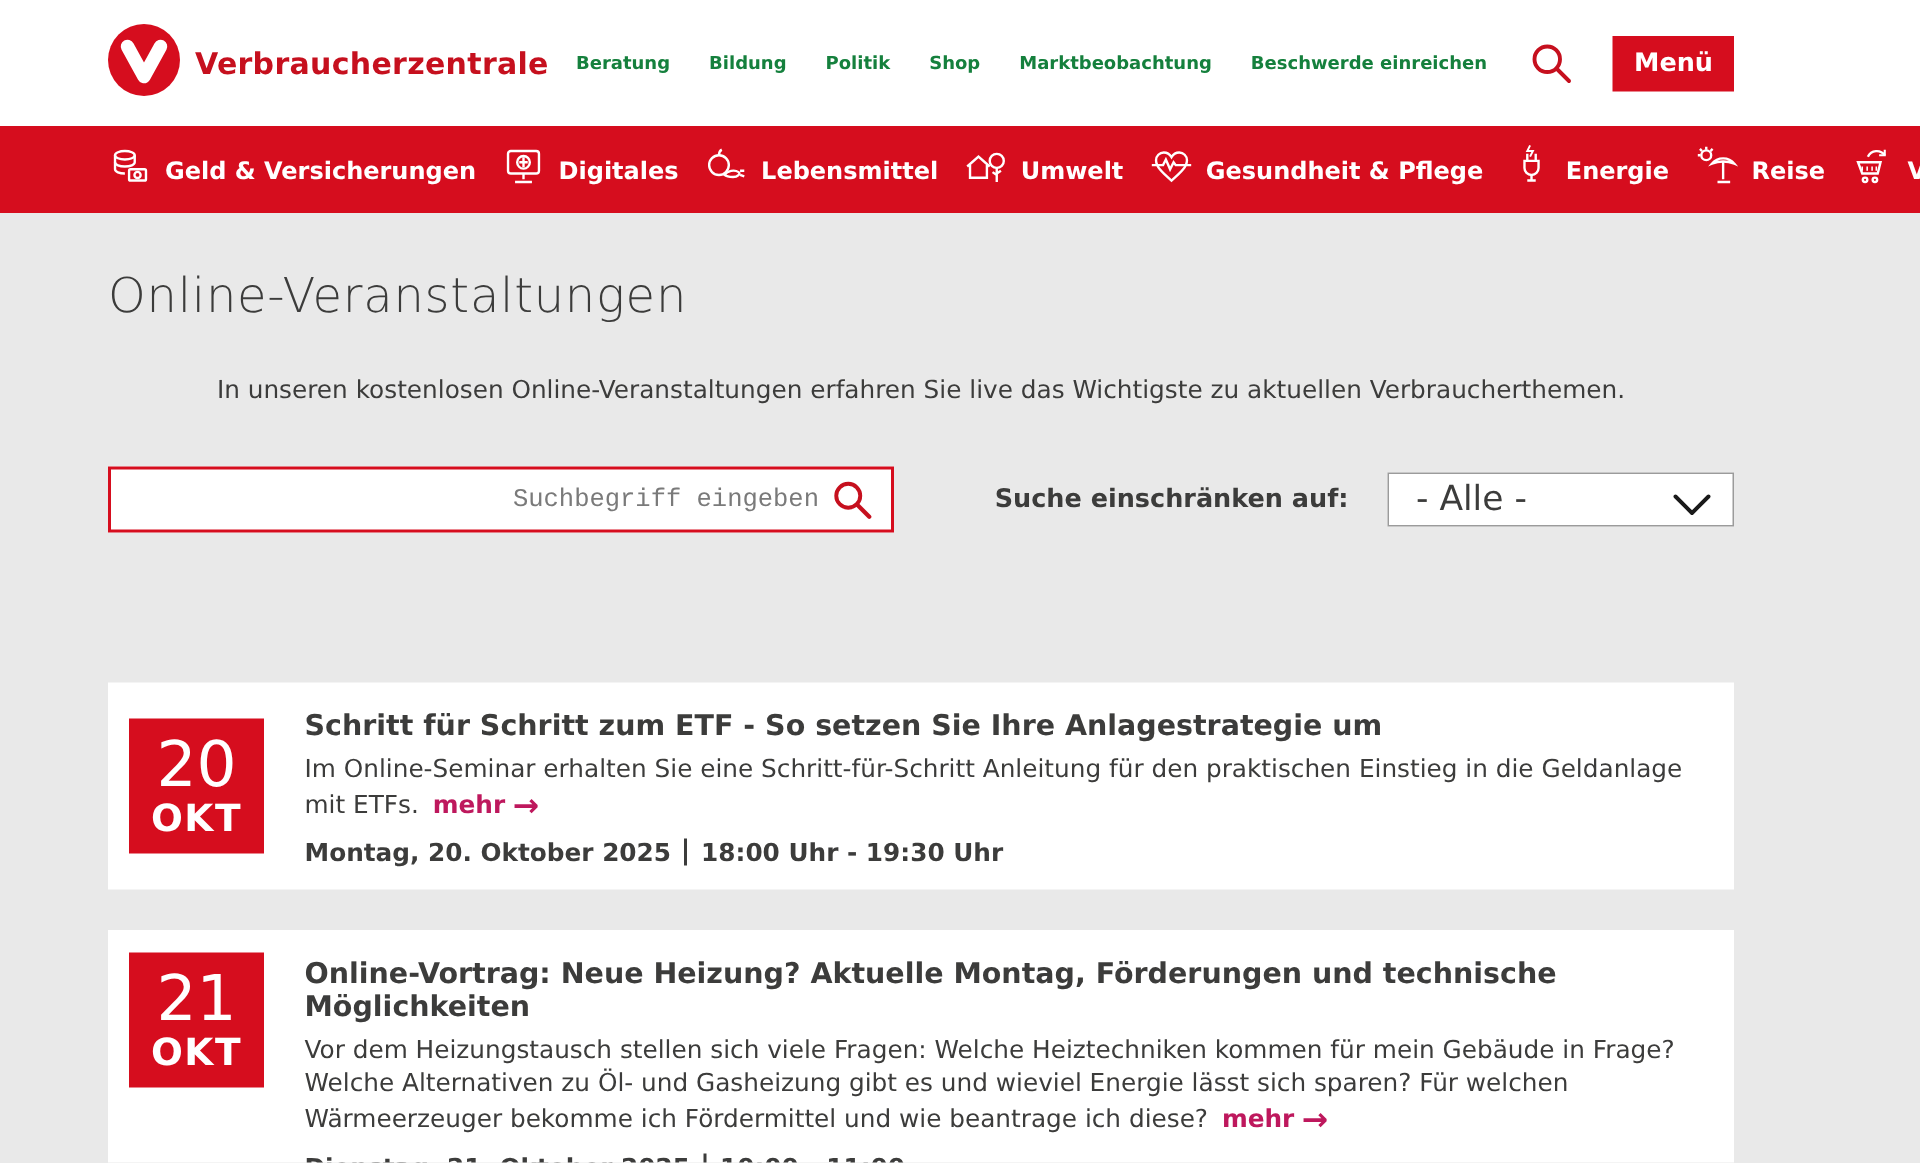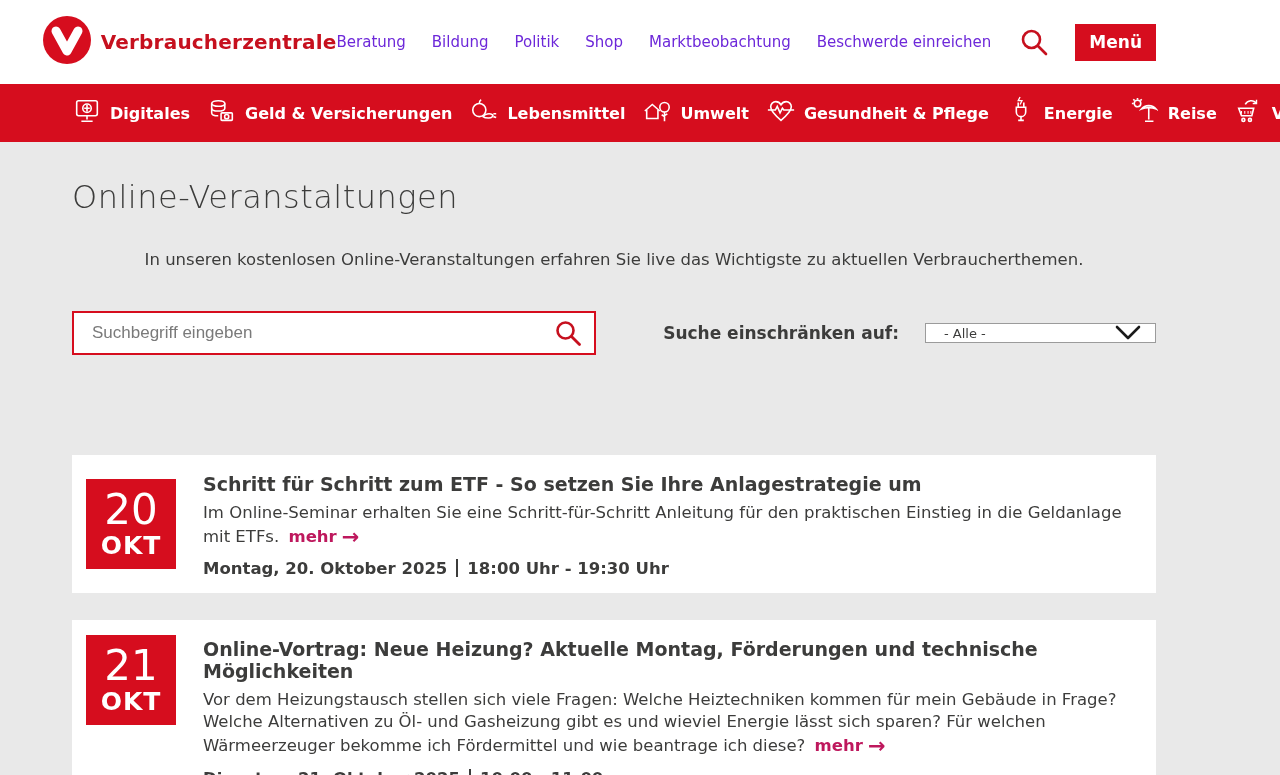--- a/index.html
+++ b/index.html
@@ -12,21 +12,21 @@
 
   
   .site-header{
     height:84px; background:#ffffff;
     display:flex; align-items:center;
     padding-left:72px; padding-right:124px;justify-content:flex-end;
   }
   .logo{ display:flex; align-items:center; gap:10px; cursor:pointer; }
   .logo-word{ color:#c6101e; font-weight:bold; font-size:20px; letter-spacing:.2px; }
   .main-nav{ margin-left:auto; display:flex; align-items:center; gap:26px; }
-  .nav-link{ color:#6d28d9; font-weight:normal; font-size:15px; text-decoration:none; cursor:pointer; white-space:nowrap; }
+  .nav-link{ color:#15803d; font-weight:bold; font-size:12px; text-decoration:none; cursor:pointer; white-space:nowrap; }
   .hdr-search{ width:30px; height:30px; cursor:pointer; margin-left:2px; }
   .menu-btn{
     background:#d60d1e; color:#fff; border:none; cursor:pointer;
     height:37px; padding:0 14px; display:flex; align-items:center; gap:10px;
     font-weight:bold; font-size:17px; font-family:inherit;
   }
 
   
   .catbar{
     height:58px; background:#d60d1e;
@@ -50,30 +50,30 @@
 
   
   .search-row{ margin-top:42px; display:flex; align-items:center; }
   .search-box{
     position:relative; width:524px; height:44px;
   }
   .search-box input{
     width:100%; height:100%;
     border:2px solid #d60d1e; background:#fff;
     padding:0 48px 0 18px; font-size:17px; color:#3c3c3b;
-    font-family:Liberation Sans, sans-serif; outline:none;
+    font-family:Liberation Mono, monospace; outline:none;text-align:right;
   }
   .search-box input::placeholder{ color:#7a7a7a; }
   .search-box .mag{ position:absolute; right:14px; top:8px; width:28px; height:28px; cursor:pointer; }
   .filter-group{ margin-left:auto; display:flex; align-items:center;justify-content:space-between; }
   .filter-label{ font-weight:bold; font-size:17px; color:#3c3c3b; margin-right:26px; }
   .dropdown{
-    width:231px; height:20px; background:#fff; border:1px solid #9b9b9b;
+    width:231px; height:36px; background:#fff; border:1px solid #9b9b9b;
     display:flex; align-items:center; padding:0 14px 0 18px;
-    font-size:13px; color:#3c3c3b; cursor:pointer;
+    font-size:23px; color:#3c3c3b; cursor:pointer;
   }
   .dropdown .chev{ margin-left:auto; width:26px; height:16px; }
 
   
   .event-card{
     background:#fff; margin-top:27px;
     display:flex; padding:15px 25px 15px 14px;
   }
   .event-card.first{ margin-top:100px;align-items:center; }
   .date-badge{
@@ -127,37 +127,37 @@
       <span>Menü</span>
 
     </button>
   </nav>
 </header>
 
 <div class="catbar">
 
   <div class="cat-item">
     <span><svg viewBox="0 0 32 32" fill="none" stroke="#fff" stroke-width="1.7">
-      <rect x="5" y="5" width="22" height="16" rx="2"></rect>
-          <circle cx="16" cy="13" r="4.5"></circle>
-          <path d="M13 13h6M16 9.5v7"></path>
-      <path d="M16 21v4M10 27h12"></path>
-        </svg></span>
-    <span class="cat-label">Digitales</span>
-  </div>
-
-  <div class="cat-item">
-    <span><svg viewBox="0 0 32 32" fill="none" stroke="#fff" stroke-width="1.7">
       <ellipse cx="12" cy="8" rx="7" ry="3"></ellipse>
           <path d="M5 8v5c0 1.7 3.1 3 7 3s7-1.3 7-3V8"></path>
           <path d="M5 13v5c0 1.7 3.1 3 7 3"></path>
       <rect x="15" y="18" width="12" height="8" rx="1"></rect>
           <circle cx="21" cy="22" r="2.2"></circle>
         </svg></span>
     <span class="cat-label">Geld &amp; Versicherungen</span>
+  </div>
+
+  <div class="cat-item">
+    <span><svg viewBox="0 0 32 32" fill="none" stroke="#fff" stroke-width="1.7">
+      <rect x="5" y="5" width="22" height="16" rx="2"></rect>
+          <circle cx="16" cy="13" r="4.5"></circle>
+          <path d="M13 13h6M16 9.5v7"></path>
+      <path d="M16 21v4M10 27h12"></path>
+        </svg></span>
+    <span class="cat-label">Digitales</span>
   </div>
 
   <div class="cat-item">
     <span><svg viewBox="0 0 32 32" fill="none" stroke="#fff" stroke-width="1.7">
       <circle cx="11" cy="15" r="7"></circle>
           <path d="M11 8c0-3 2-4 2-4"></path>
       <path d="M15 22c2-3 7-4 10-2 1.5 1-0.5 3.5-4 3.5-3 0-5-0.5-6-1.5z"></path>
           <path d="M26 19l3 0M26 22l3 1"></path>
         </svg></span>
     <span class="cat-label">Lebensmittel</span>

